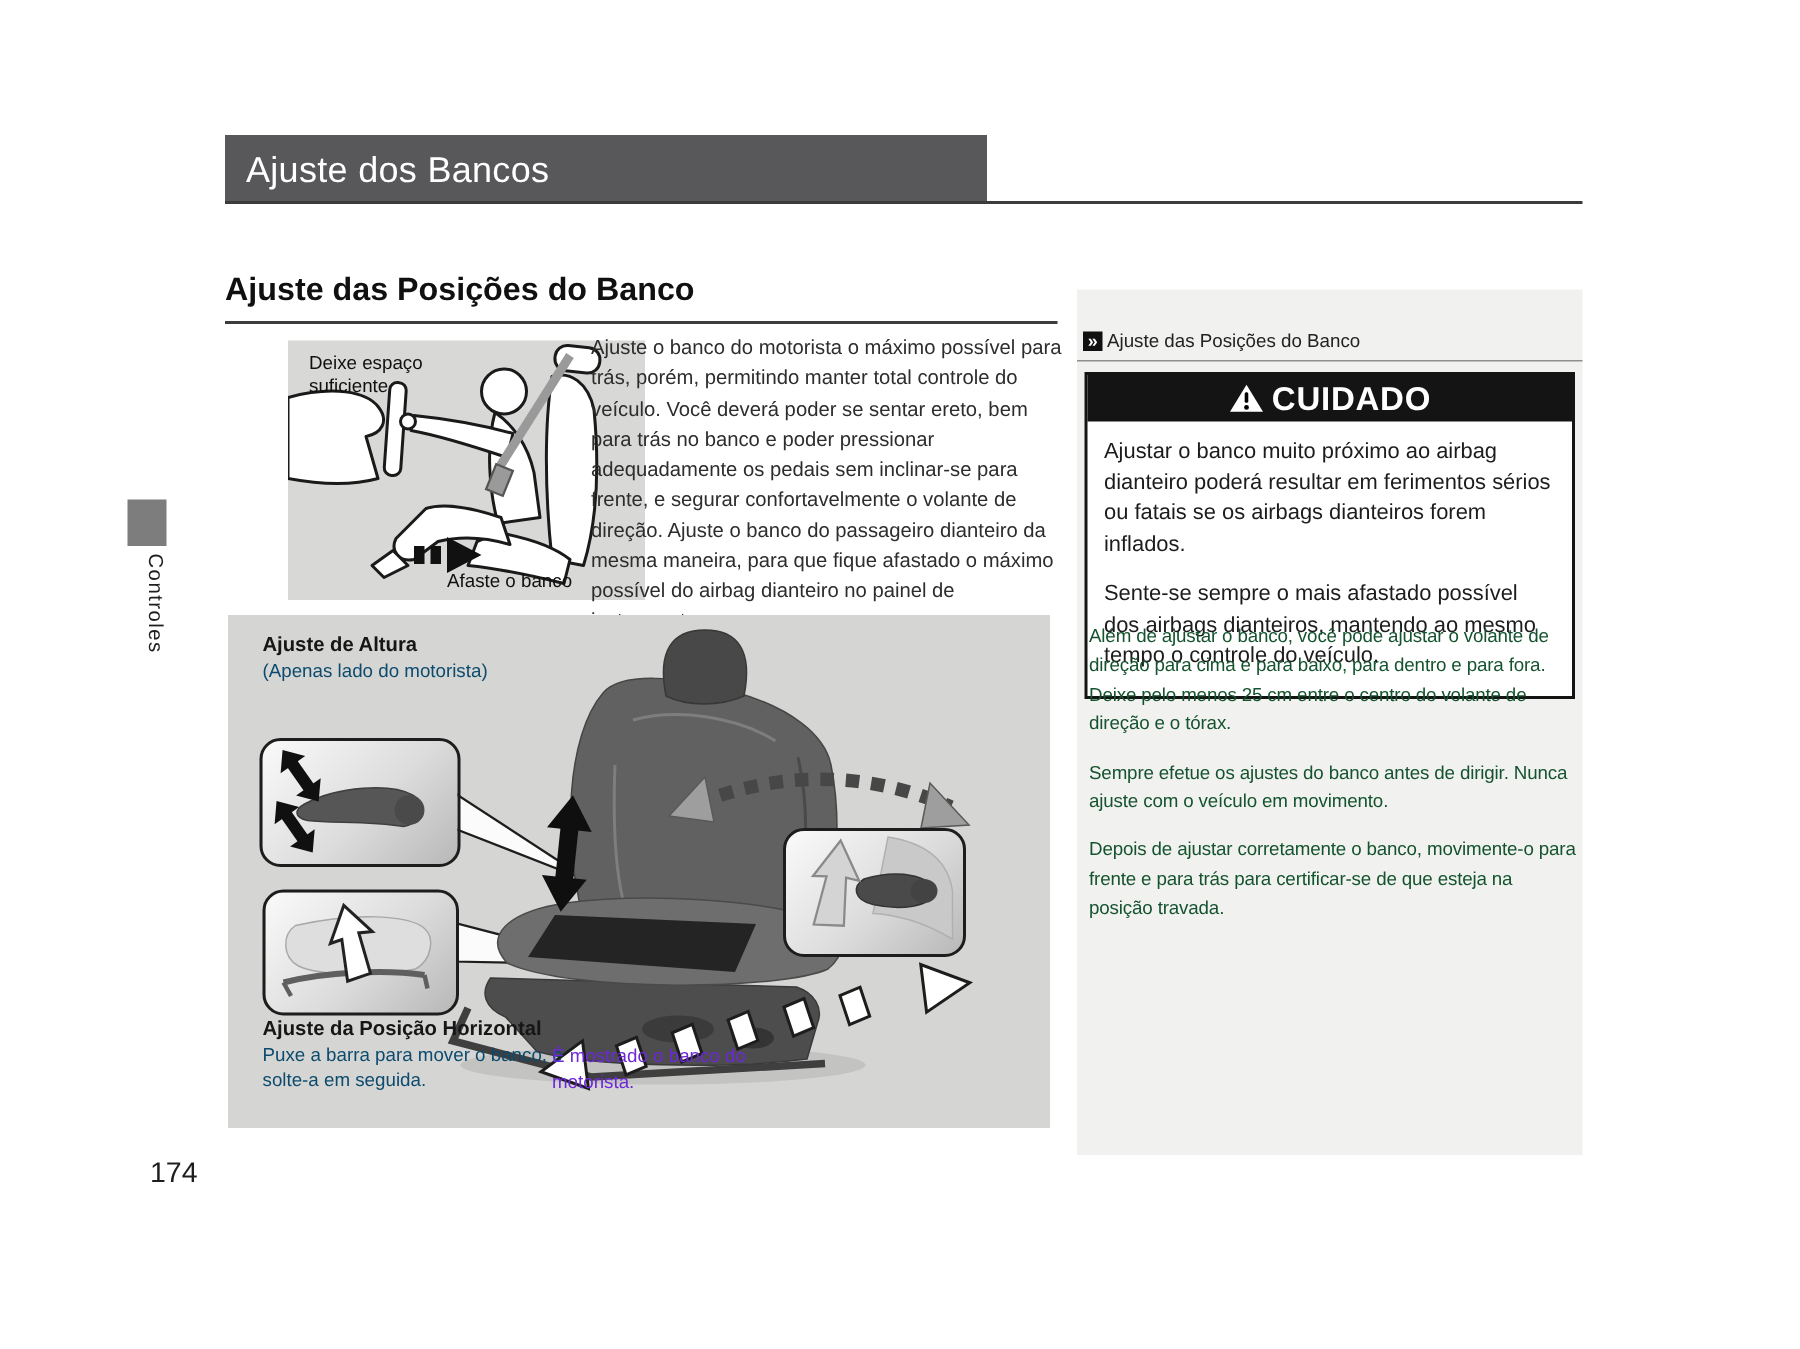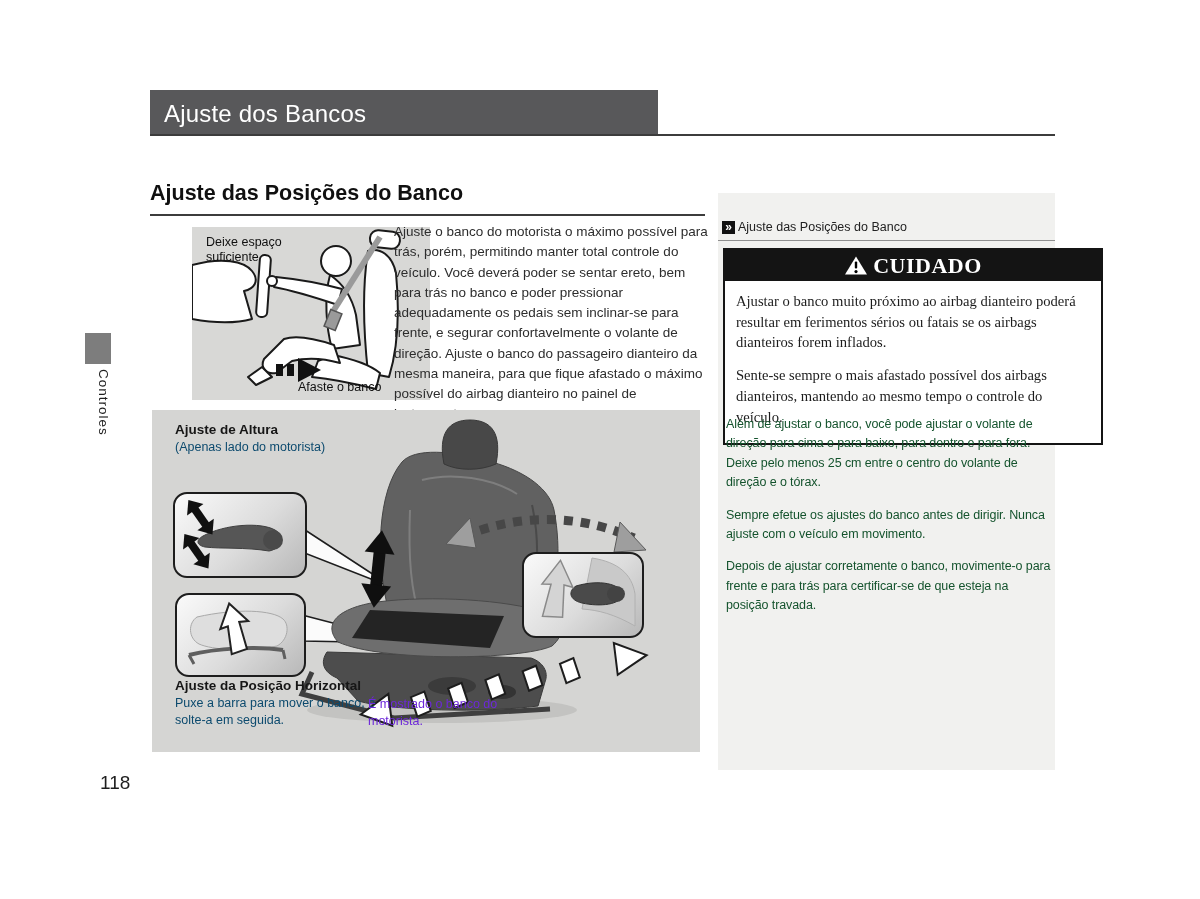--- a/index.html
+++ b/index.html
@@ -43,41 +43,41 @@
   .co1{left:21px;top:82px;width:130px;height:82px;}
   .co2{left:23px;top:183px;width:127px;height:80px;}
   .co3{left:370px;top:142px;width:118px;height:82px;}
 
   
   .sidebar{position:absolute;left:718px;top:193px;width:337px;height:577px;background:#f1f1ef;}
   .refrow{position:absolute;left:4px;top:27px;display:flex;align-items:center;}
   .refrow .ic{width:13px;height:13px;background:#111;color:#fff;font-size:12px;font-weight:bold;line-height:13px;text-align:center;}
   .refrow .rt{font-size:12.5px;color:#222;margin-left:3px;}
   .refline{position:absolute;left:0;top:47px;width:337px;height:1px;background:#8f8f8f;}
-  .caution{position:absolute;left:5px;top:55px;width:380px;border:2px solid #141414;background:#fff;box-sizing:border-box;font-family:Liberation Serif, serif;}
+  .caution{position:absolute;left:5px;top:55px;width:327px;border:2px solid #141414;background:#fff;box-sizing:border-box;}
   .caution .hd{height:31px;background:#141414;display:flex;align-items:center;justify-content:center;gap:5px;}
   .caution .hd .ct{color:#fff;font-size:22px;font-weight:bold;letter-spacing:.5px;}
   .caution .bd{padding:10px 11px 4px 11px;font-size:14.6px;line-height:1.42;color:#1c1c1c;}
   .caution .bd p{margin:0 0 12px 0;}
   .notes{position:absolute;left:8px;top:222px;width:326px;font-size:12.5px;line-height:1.55;color:#14532d;letter-spacing:-.1px;}
   .notes p{margin:0 0 13px 0;}
 </style>
 </head>
 <body>
 
 <div class="page">
 
   <div class="banner">
     <span class="t">Ajuste dos Bancos</span>
   </div>
   <div class="rule-top"></div>
 
   <div class="side-tab"></div>
   <div class="side-label">Controles</div>
-  <div class="page-num">118</div>
+  <div class="page-num">174</div>
 
   <div class="sec-title">Ajuste das Posições do Banco</div>
   <div class="sec-rule"></div>
 
   <div class="fig">
     <svg width="238" height="173" viewBox="0 0 238 173">
       <g stroke="#1a1a1a" stroke-width="2" fill="#ffffff" stroke-linejoin="round">
 
         <path d="M0,38 C30,30 52,34 60,44 C68,54 62,62 52,64 L60,92 C38,98 16,95 0,92 Z"></path>
 

